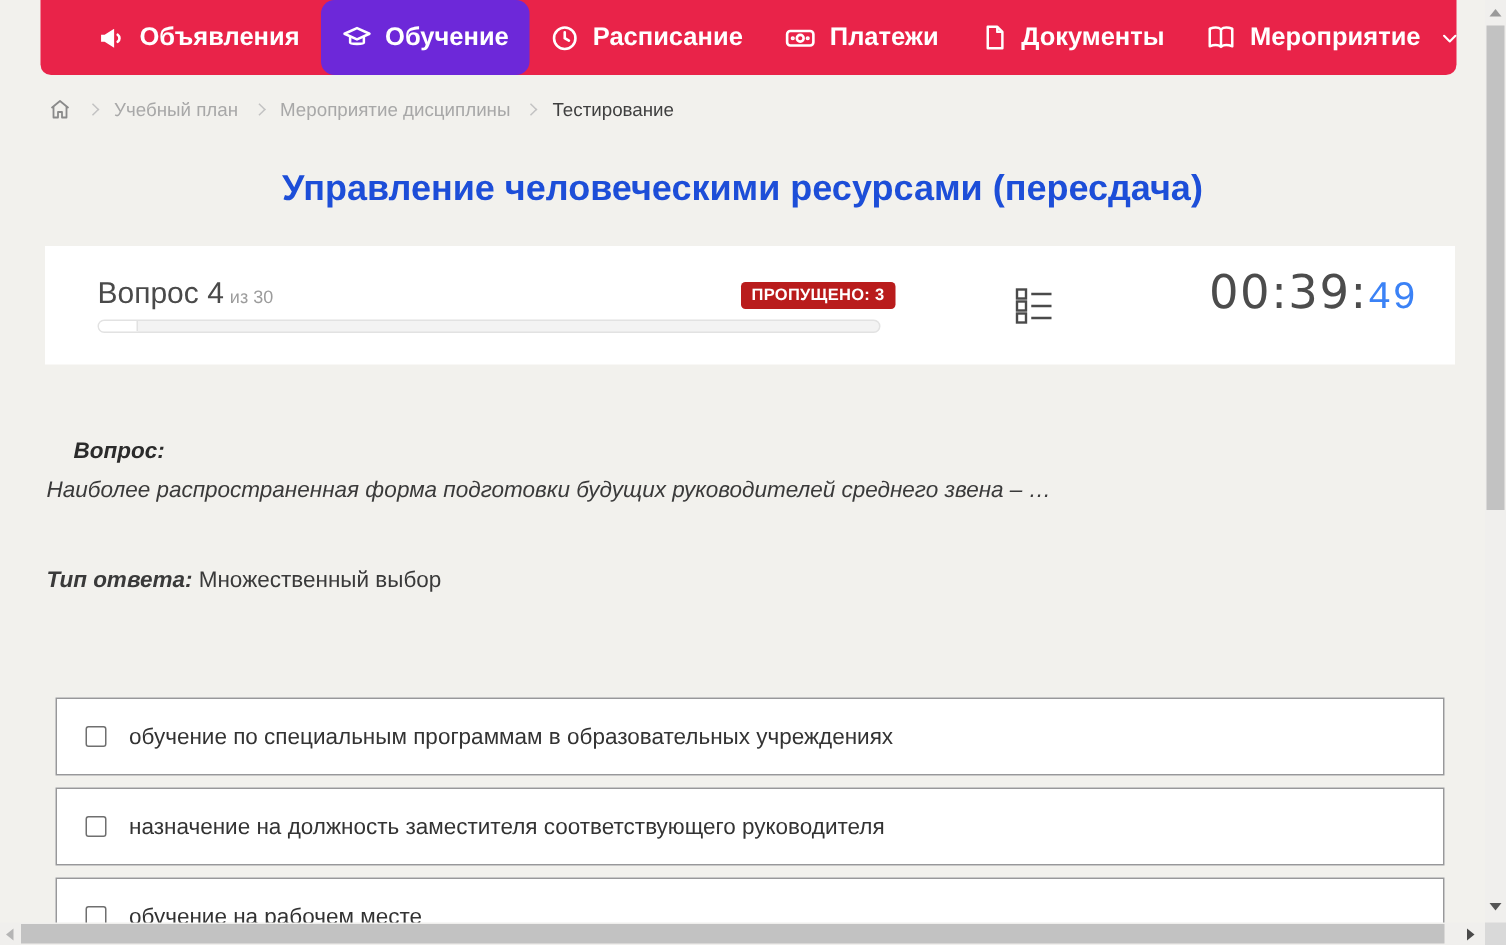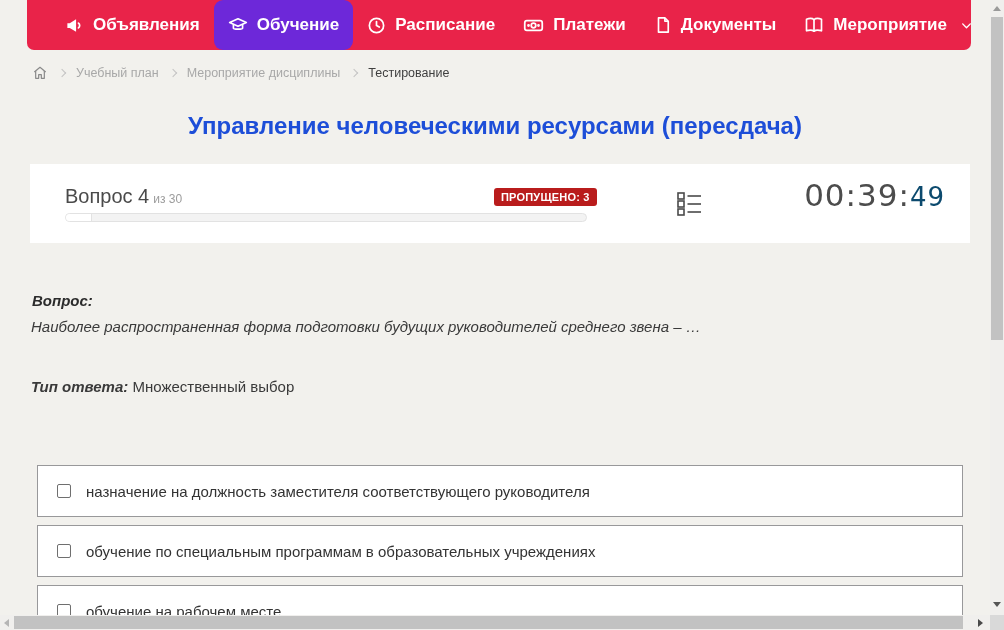--- a/index.html
+++ b/index.html
@@ -62,24 +62,24 @@
     position:absolute; left:35px; top:49px; width:522px; height:9px;
     background:#f3f3f3; border:1px solid #e2e2e2; border-radius:5px; overflow:hidden;
   }
   .progress-fill { height:100%; background:#ffffff; border-right:1px solid #e2e2e2; }
   .qlist-ico { position:absolute; left:646px; top:26px; cursor:pointer; }
   .timer {
     position:absolute; right:25px; top:13px;
     font-family:"DejaVu Sans", sans-serif;
     font-size:31px; color:#4c4c4c; letter-spacing:1px;
   }
-  .timer .sec { font-size:26px; color:#0c4a6e; }
-
-  
-  .q-label { position:absolute; left:32px; top:292px; font-size:15px; font-weight:bold; font-style:italic; color:#2b2b2b; }
+  .timer .sec { font-size:26px; color:#3b82f6;font-family:Liberation Mono, monospace; }
+
+  
+  .q-label { position:absolute; left:49px; top:292px; font-size:15px; font-weight:bold; font-style:italic; color:#2b2b2b; }
   .q-text  { position:absolute; left:31px; top:318px; width:930px; font-size:15px; color:#3a3a3a;font-style:italic; }
   .q-type  { position:absolute; left:31px; top:378px; font-size:15px; color:#3a3a3a; }
   .q-type b { font-style:italic; }
 
   
   .options { position:absolute; left:37px; top:465px; width:926px; }
   .option {
     width:926px; height:52px; margin-bottom:8px;
     background:#ffffff; border:1px solid #98989a;
     display:flex; align-items:center; padding-left:19px; gap:15px;
@@ -244,25 +244,25 @@
 <div class="q-label">Вопрос:</div>
 <div class="q-text">Наиболее распространенная форма подготовки будущих руководителей среднего звена – …</div>
 <div class="q-type">
   <b>Тип ответа:</b>
   <span>Множественный выбор</span>
 </div>
 
 <div class="options">
   <div class="option">
     <span class="checkbox"></span>
-    <span class="option-label">назначение на должность заместителя соответствующего руководителя</span>
+    <span class="option-label">обучение по специальным программам в образовательных учреждениях</span>
   </div>
   <div class="option">
     <span class="checkbox"></span>
-    <span class="option-label">обучение по специальным программам в образовательных учреждениях</span>
+    <span class="option-label">назначение на должность заместителя соответствующего руководителя</span>
   </div>
   <div class="option">
     <span class="checkbox"></span>
     <span class="option-label">обучение на рабочем месте</span>
   </div>
 </div>
 
 <div class="vscroll">
   <span class="arr-up"></span>
   <div class="vthumb"></div>

